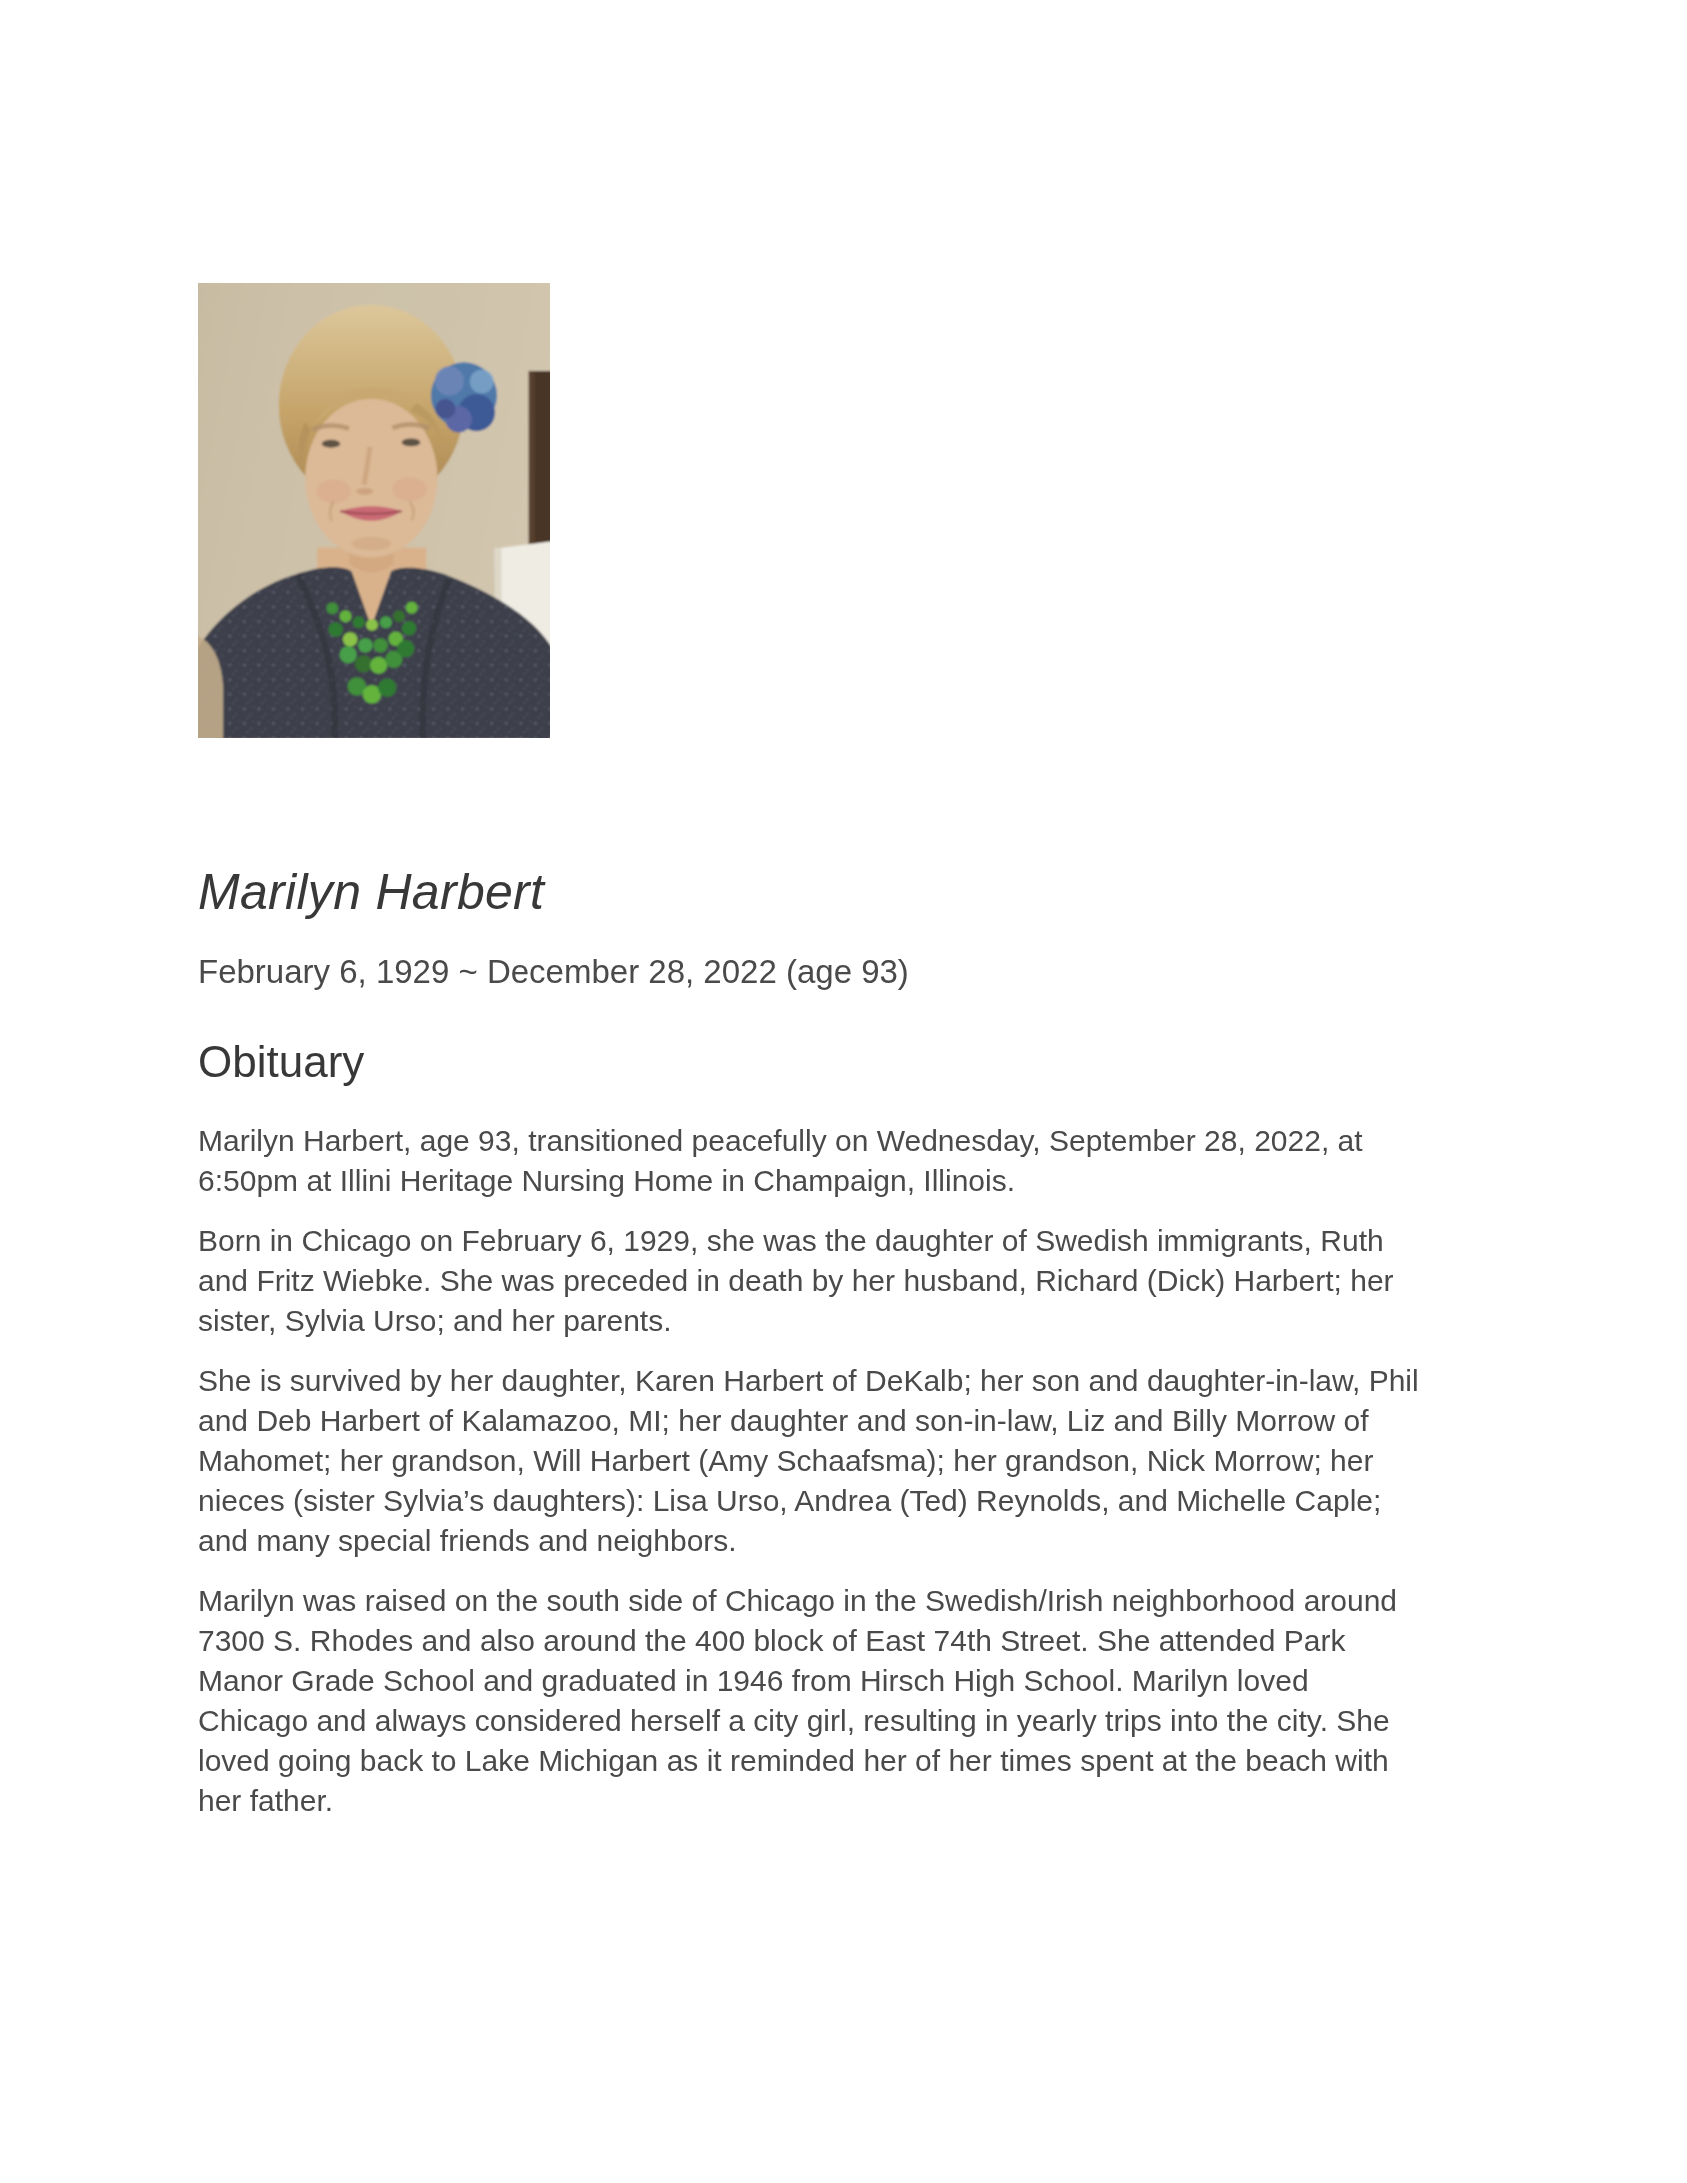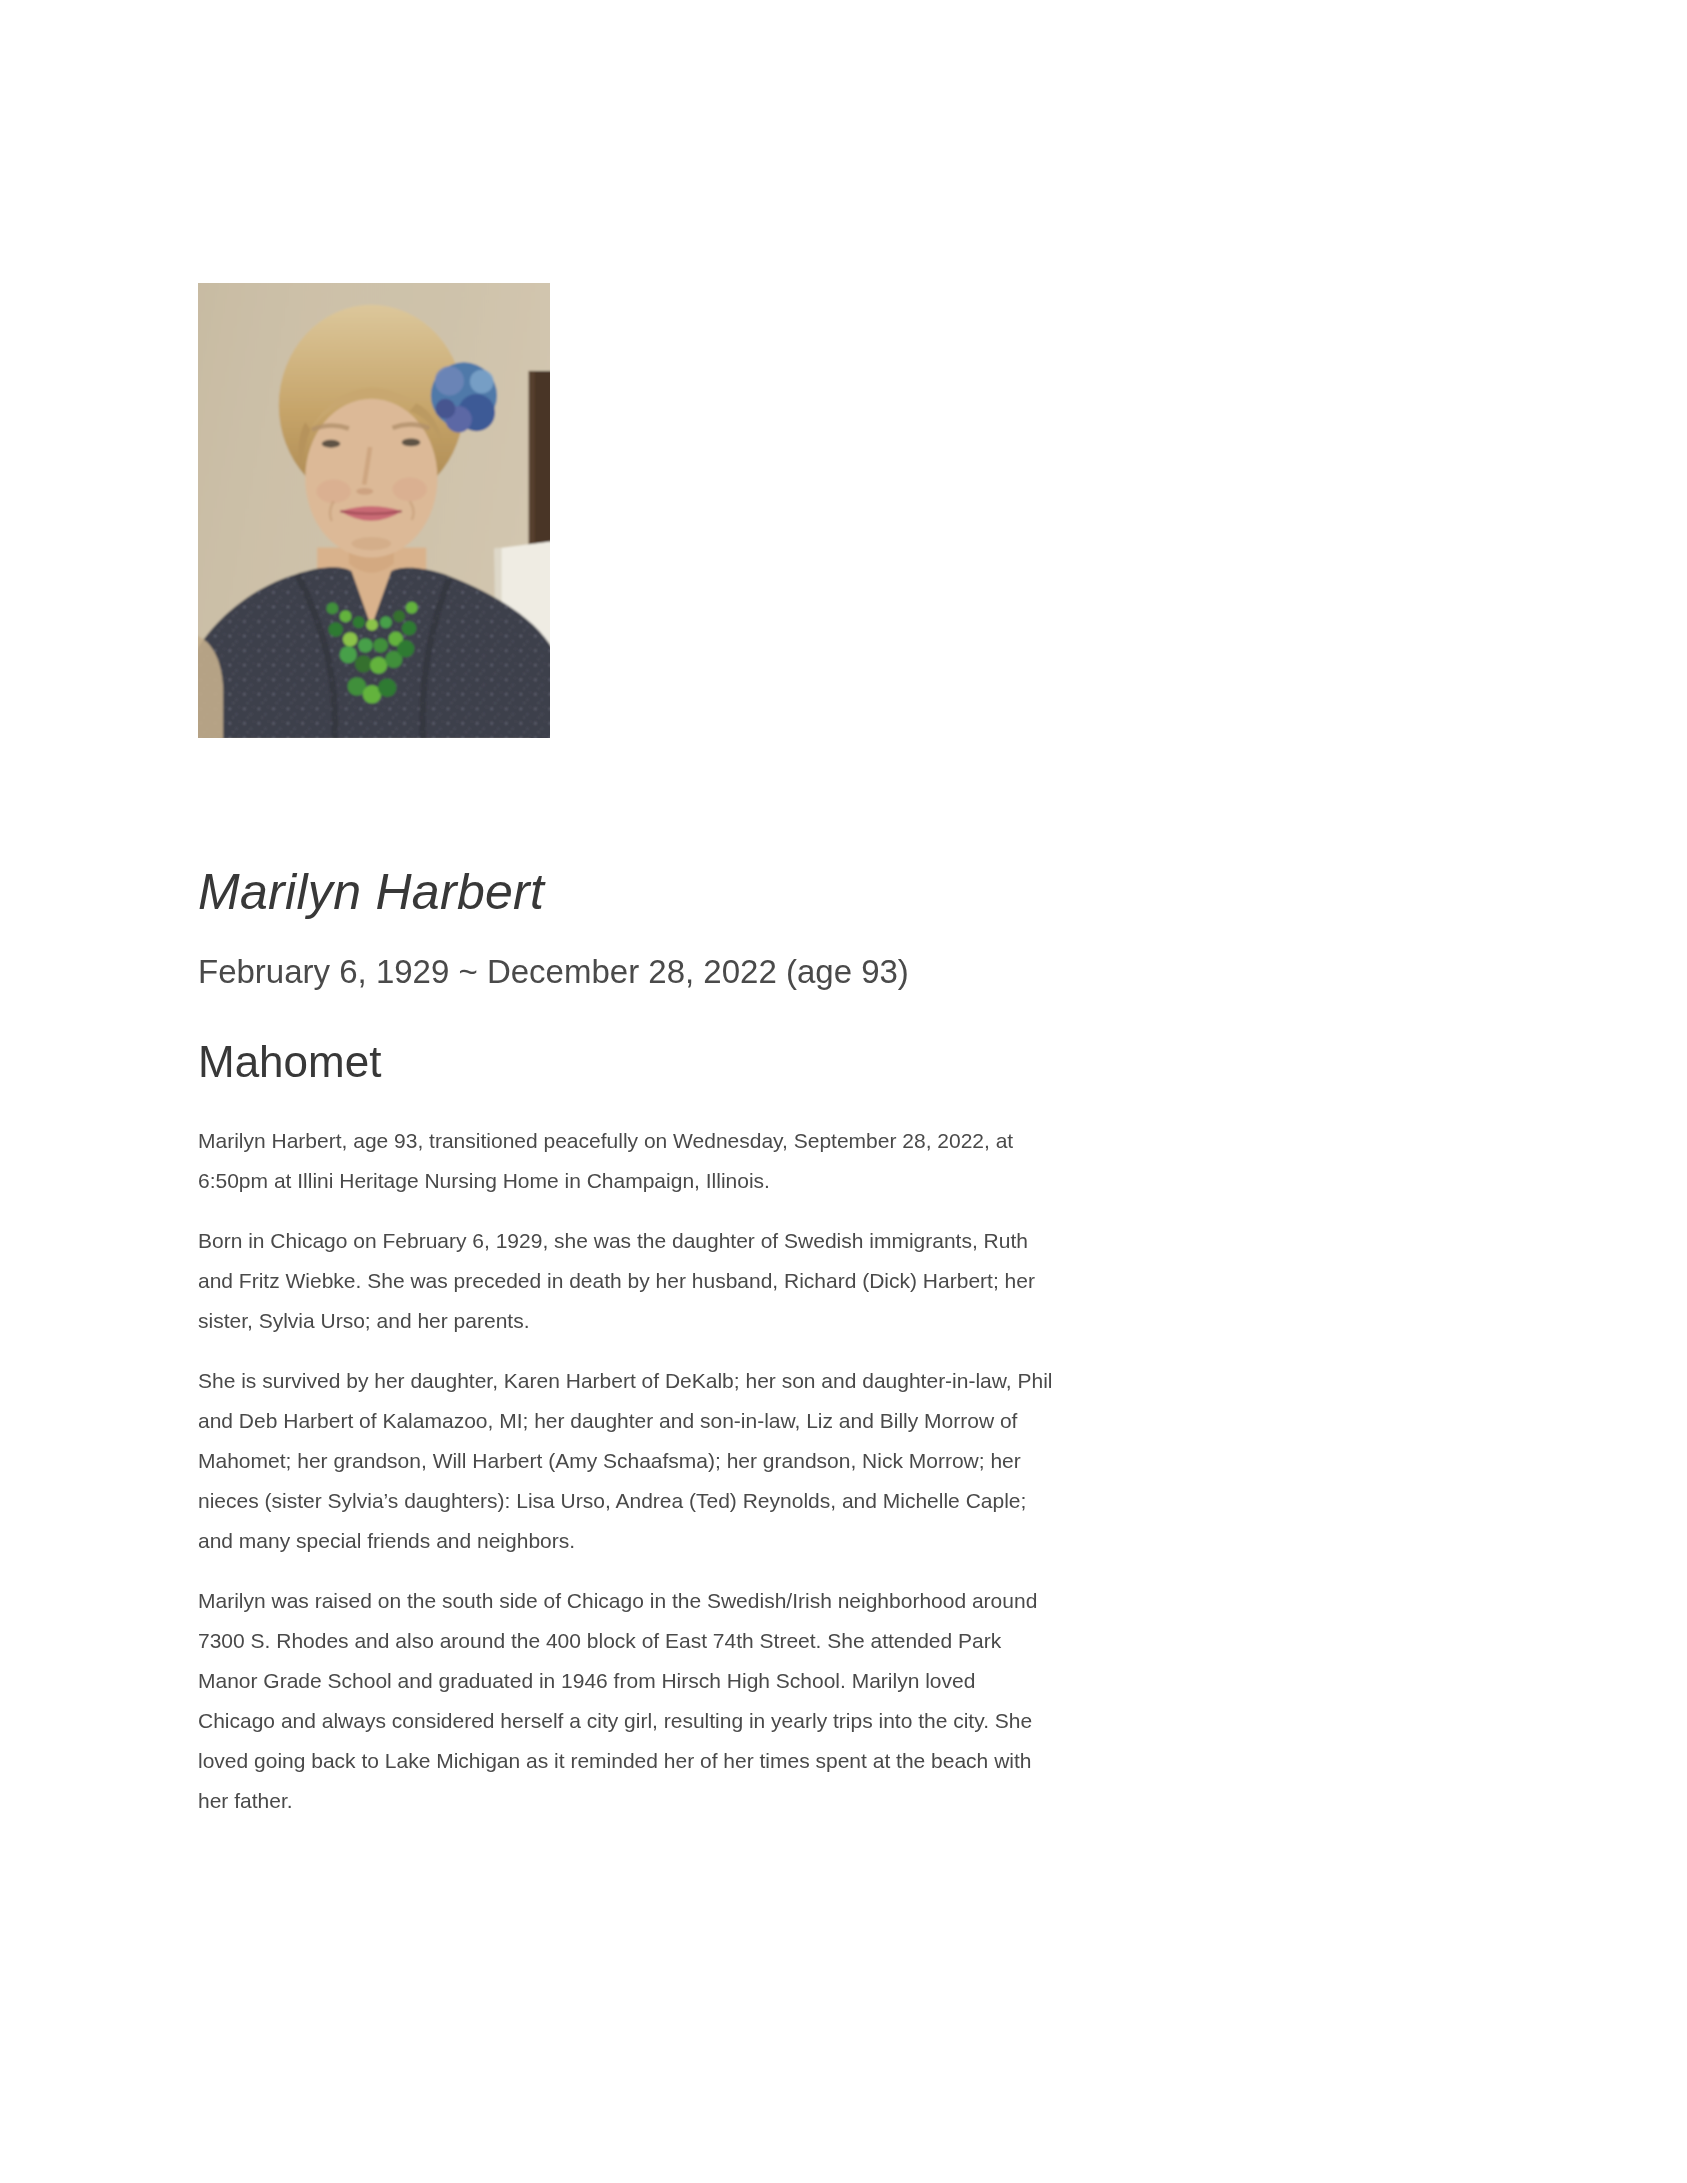--- a/index.html
+++ b/index.html
@@ -40,21 +40,21 @@
     line-height: 1.3;
   }
   h2.obit-heading {
     font-size: 44px;
     font-weight: 400;
     color: #383838;
     margin: 44px 0 33px 0;
     line-height: 1.15;
   }
   p.para {
-    font-size: 21px;
+    font-size: 30px;
     font-weight: 400;
     color: #4a4a4a;
     line-height: 40px;
     margin: 0 0 20px 0;
     white-space: pre-line;
   }
 </style>
 </head>
 <body>
 
@@ -174,21 +174,21 @@
             <path d="M-12,690 L-12,530 C15,535 35,560 38,612 L38,690 Z" fill="#c2ad8c" opacity="0.9"></path>
           </g>
         </g>
       </svg>
     </div>
 
     <h1 class="name">Marilyn Harbert</h1>
 
     <p class="dates">February 6, 1929 ~ December 28, 2022 (age 93)</p>
 
-    <h2 class="obit-heading">Mahomet</h2>
+    <h2 class="obit-heading">Obituary</h2>
 
     <p class="para">Marilyn Harbert, age 93, transitioned peacefully on Wednesday, September 28, 2022, at
 6:50pm at Illini Heritage Nursing Home in Champaign, Illinois.</p>
     <p class="para">Born in Chicago on February 6, 1929, she was the daughter of Swedish immigrants, Ruth
 and Fritz Wiebke. She was preceded in death by her husband, Richard (Dick) Harbert; her
 sister, Sylvia Urso; and her parents.</p>
     <p class="para">She is survived by her daughter, Karen Harbert of DeKalb; her son and daughter-in-law, Phil
 and Deb Harbert of Kalamazoo, MI; her daughter and son-in-law, Liz and Billy Morrow of
 Mahomet; her grandson, Will Harbert (Amy Schaafsma); her grandson, Nick Morrow; her
 nieces (sister Sylvia’s daughters): Lisa Urso, Andrea (Ted) Reynolds, and Michelle Caple;

